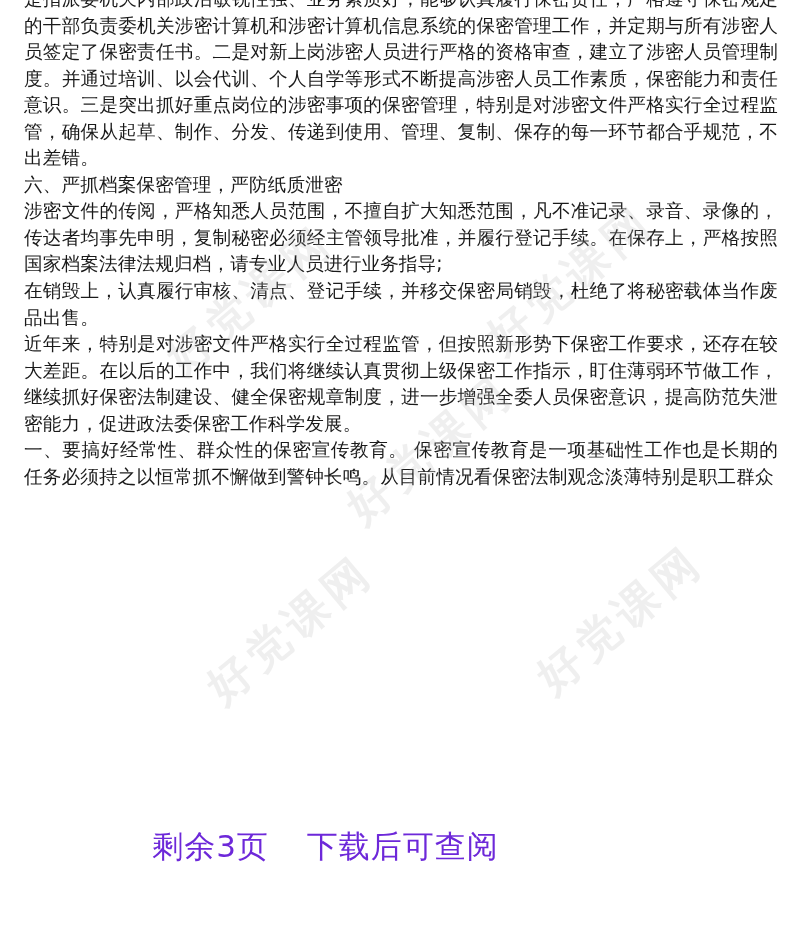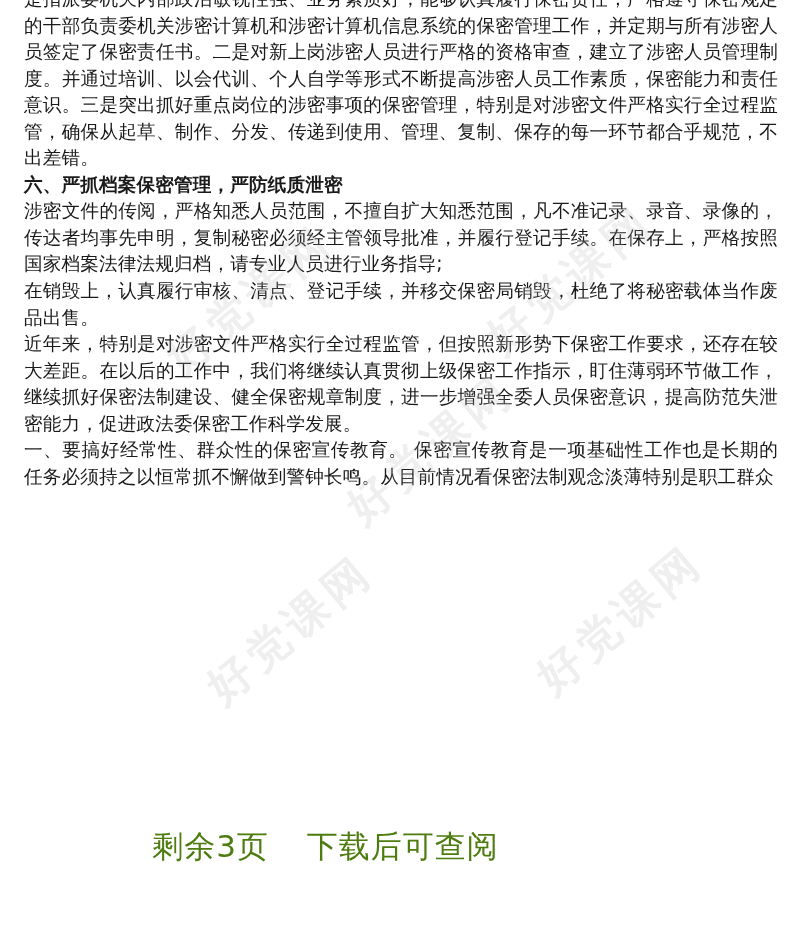--- a/index.html
+++ b/index.html
@@ -25,21 +25,21 @@
       padding: 0 22px 0 24px;
       font-size: 18.6px;
       line-height: 26.55px;
       letter-spacing: 0.15px;
       text-align: justify;
     }
     .content p {
       margin: 0;
     }
     .content p.heading {
-      font-weight: bold;
+      font-weight: normal;
     }
     .watermark {
       position: absolute;
       color: rgba(180, 180, 180, 0.22);
       font-size: 44px;
       font-weight: bold;
       transform: rotate(-40deg);
       white-space: nowrap;
       pointer-events: none;
       letter-spacing: 6px;
@@ -52,21 +52,21 @@
       height: 40px;
       background: linear-gradient(to bottom, rgba(255,255,255,0), #ffffff);
     }
     .more {
       position: absolute;
       left: 0;
       top: 826px;
       width: 651px;
       text-align: center;
       font-size: 31px;
-      color: #4d7c0f;
+      color: #6d28d9;
       letter-spacing: 1px;
     }
     .more span.gap {
       display: inline-block;
       width: 38px;
     }
   </style>
 </head>
 <body>
 

